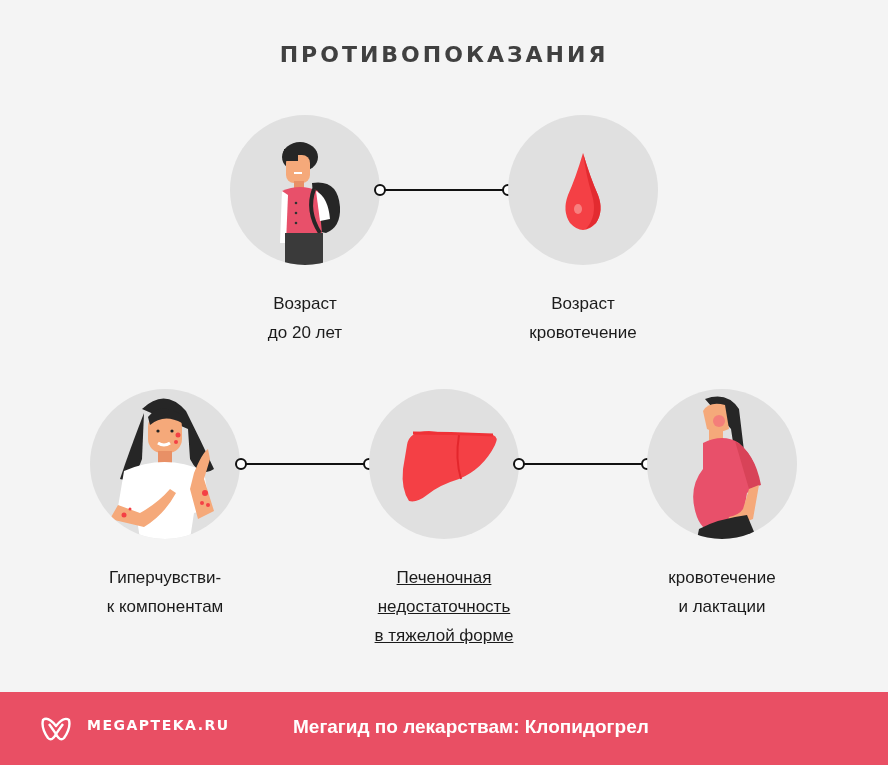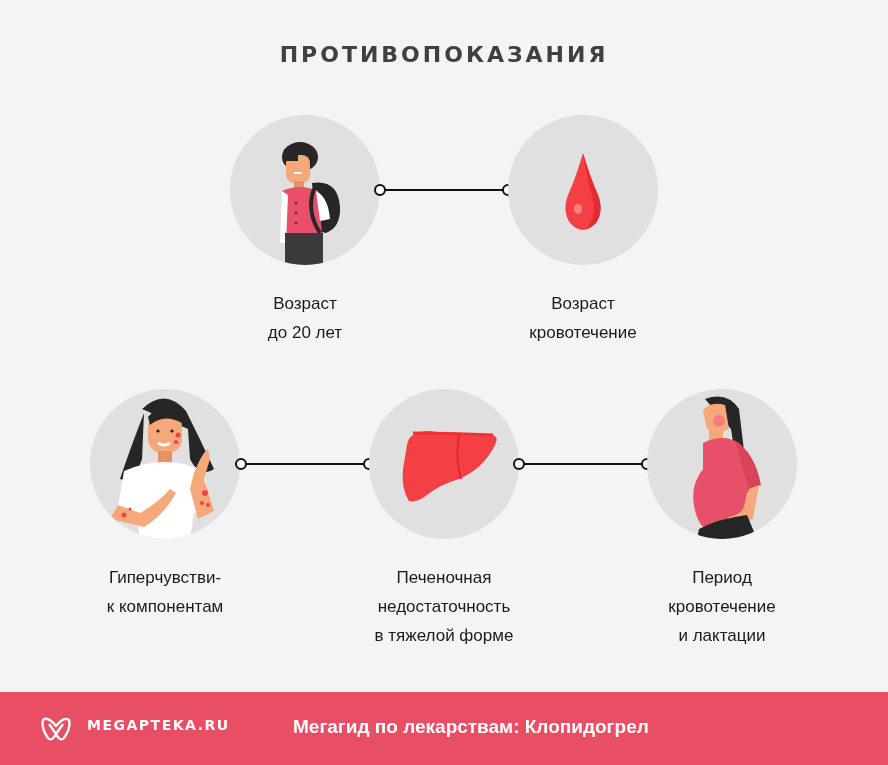--- a/index.html
+++ b/index.html
@@ -132,27 +132,26 @@
     <path d="M102 100 L112 96 L106 130 Q92 136 80 134 L82 128 Q92 126 96 120 Z" fill="#f5a97a"></path>
 
     <path d="M52 140 Q70 130 100 126 L110 150 L50 150 Z" fill="#262626"></path>
   </svg>
 </div>
 
 <div class="label" style="left:55px;top:563px;">
   <span>Гиперчувстви-</span>
   <span>к компонентам</span>
 </div>
-<div class="label" style="left:334px;top:563px;">
+<div class="label" style="left:334px;top:563px;text-decoration:underline;">
   <span>Печеночная</span>
   <span>недостаточность</span>
   <span>в тяжелой форме</span>
 </div>
 <div class="label" style="left:612px;top:563px;">
-  <span>Период</span>
   <span>кровотечение</span>
   <span>и лактации</span>
 </div>
 
 <div class="footer">
   <svg class="logo" viewBox="0 0 32 26">
     <path d="M3 4 Q8 0 16 10 Q24 0 29 4 Q31 12 24 22 Q20 26 16 18 Q12 26 8 22 Q1 12 3 4 Z" fill="none" stroke="#fff" stroke-width="2.4" stroke-linejoin="round"></path>
     <path d="M9 8 L16 18 L23 8" fill="none" stroke="#fff" stroke-width="2.4"></path>
   </svg>
   <div class="brand">MEGAPTEKA.RU</div>

